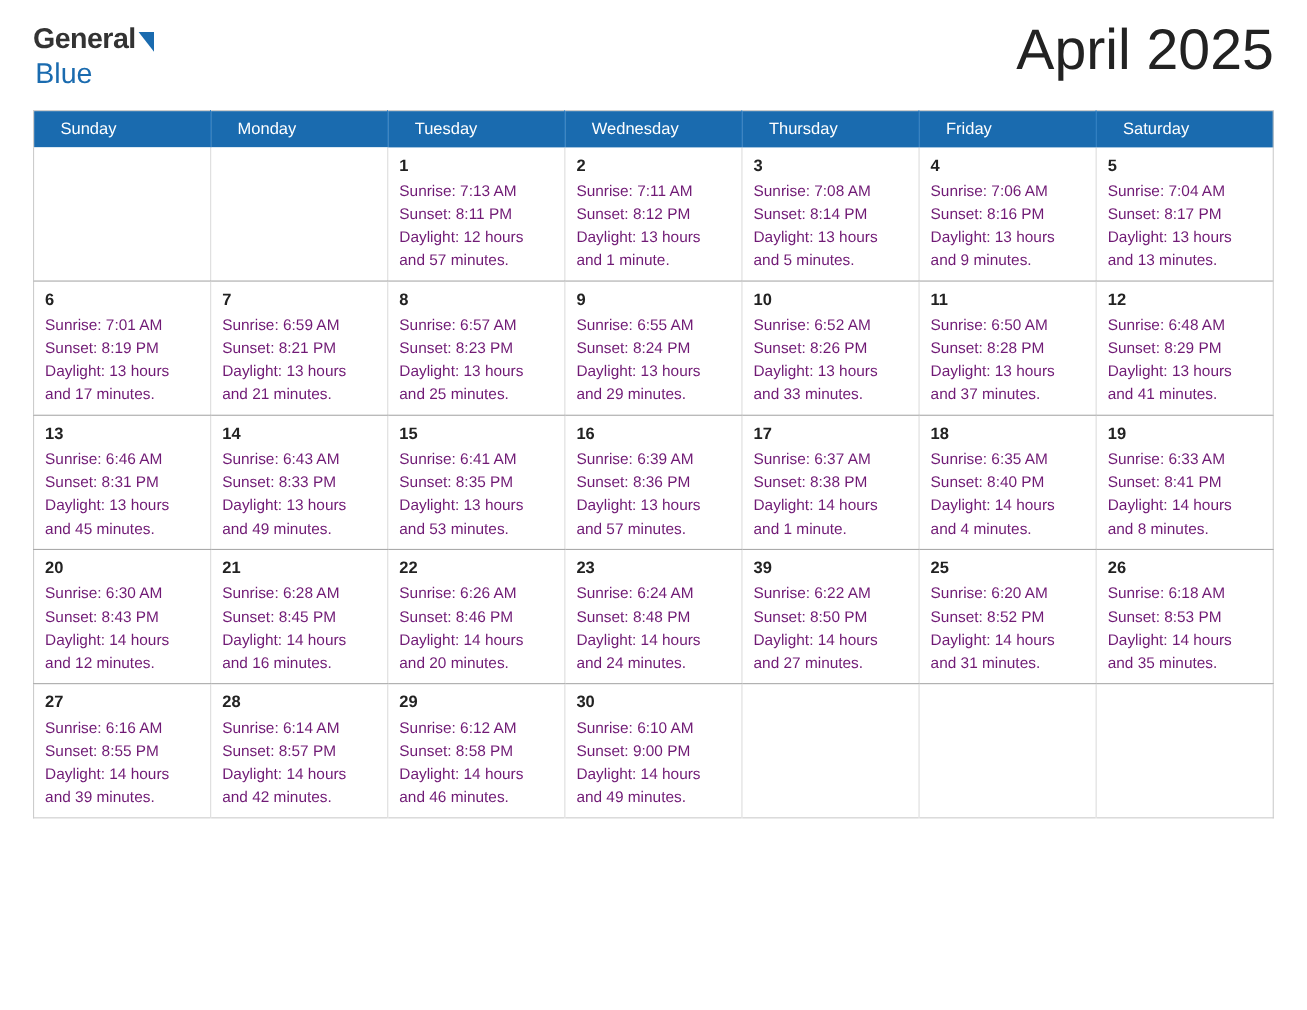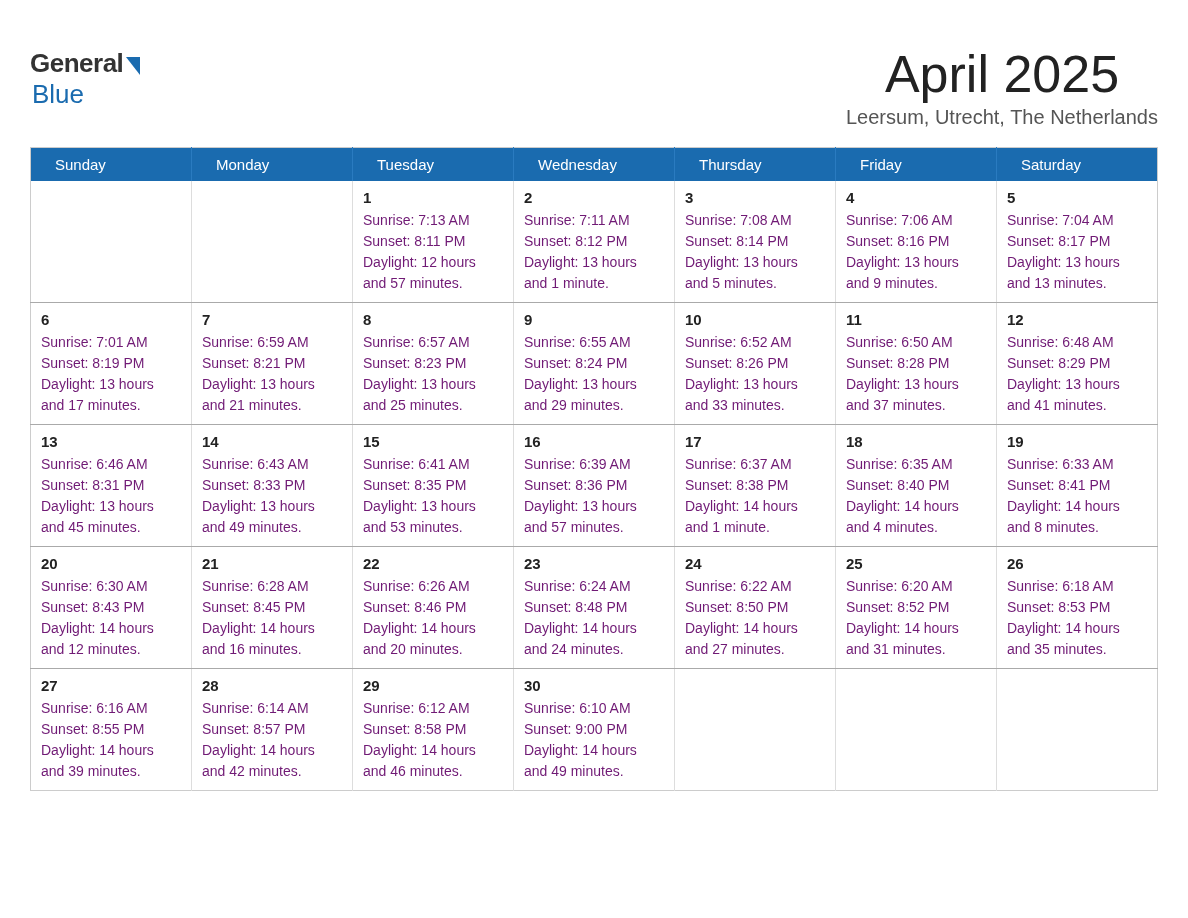--- a/index.html
+++ b/index.html
@@ -10,21 +10,20 @@
       width: 1188px;
       min-height: 918px;
       padding: 20px 30px 30px 30px;
     }
 
     .header {
       display: flex;
       justify-content: space-between;
       align-items: flex-start;
       margin-bottom: 18px;
-      margin-top: 28px;
     }
 
     .logo {
       display: flex;
       flex-direction: column;
       align-items: flex-start;
     }
 
     .logo-top {
       display: flex;
@@ -133,21 +132,20 @@
 <div class="header">
   <div class="logo">
     <div class="logo-top">
       <span class="logo-general">General</span>
       <div class="logo-arrow"></div>
     </div>
     <span class="logo-blue">Blue</span>
   </div>
   <div class="title-area">
     <div class="month-year">April 2025</div>
-    <div class="location">Leersum, Utrecht, The Netherlands</div>
   </div>
 </div>
 
 <table class="calendar-table">
   <thead>
     <tr>
     <th>Sunday</th>
         <th>Monday</th>
         <th>Tuesday</th>
         <th>Wednesday</th>
@@ -252,21 +250,21 @@
         </td>
         <td>
           <span class="day-number">22</span>
           <div class="day-info">Sunrise: 6:26 AM<br>Sunset: 8:46 PM<br>Daylight: 14 hours<br>and 20 minutes.</div>
         </td>
         <td>
           <span class="day-number">23</span>
           <div class="day-info">Sunrise: 6:24 AM<br>Sunset: 8:48 PM<br>Daylight: 14 hours<br>and 24 minutes.</div>
         </td>
         <td>
-          <span class="day-number">24</span>
+          <span class="day-number">39</span>
           <div class="day-info">Sunrise: 6:22 AM<br>Sunset: 8:50 PM<br>Daylight: 14 hours<br>and 27 minutes.</div>
         </td>
         <td>
           <span class="day-number">25</span>
           <div class="day-info">Sunrise: 6:20 AM<br>Sunset: 8:52 PM<br>Daylight: 14 hours<br>and 31 minutes.</div>
         </td>
         <td>
           <span class="day-number">26</span>
           <div class="day-info">Sunrise: 6:18 AM<br>Sunset: 8:53 PM<br>Daylight: 14 hours<br>and 35 minutes.</div>
         </td>

